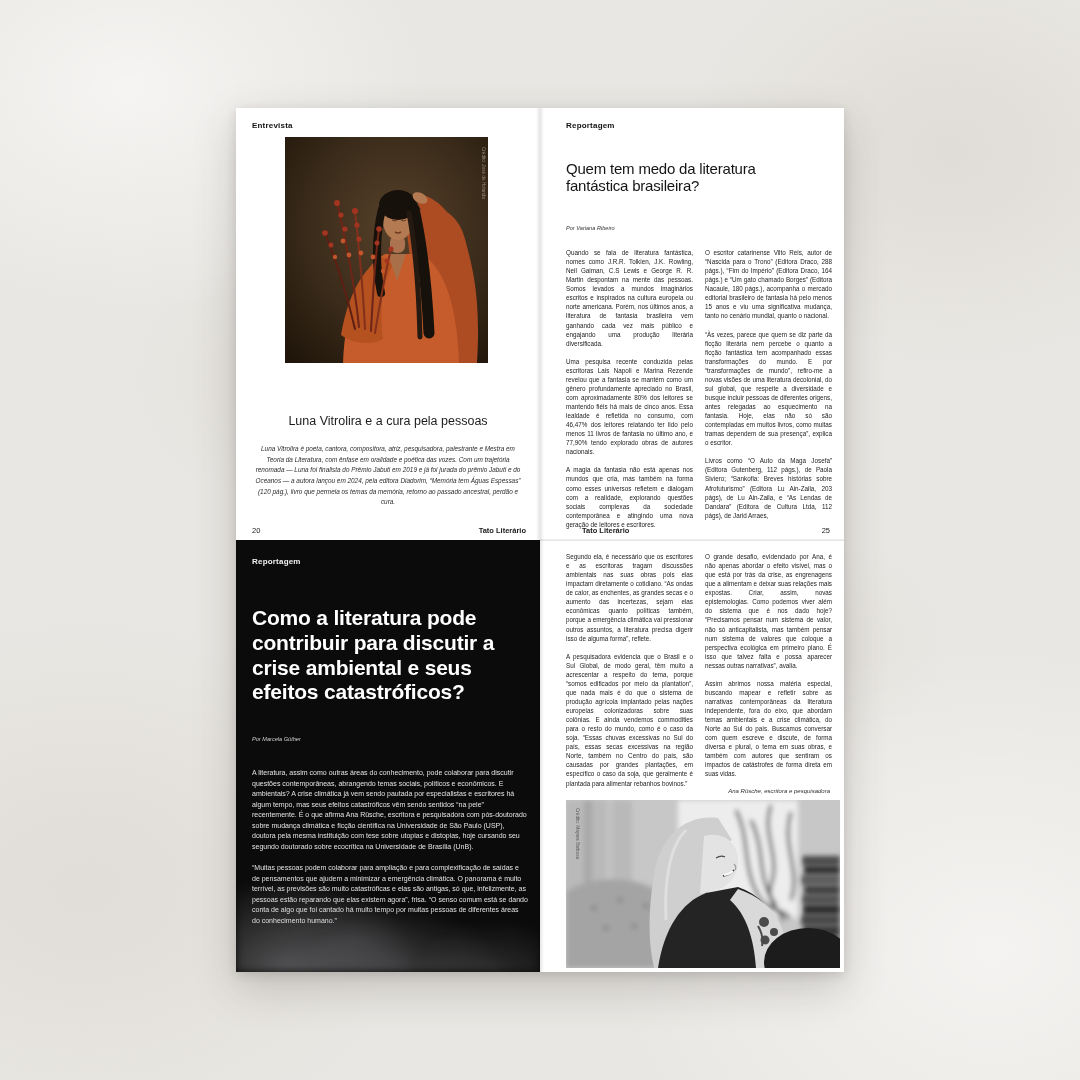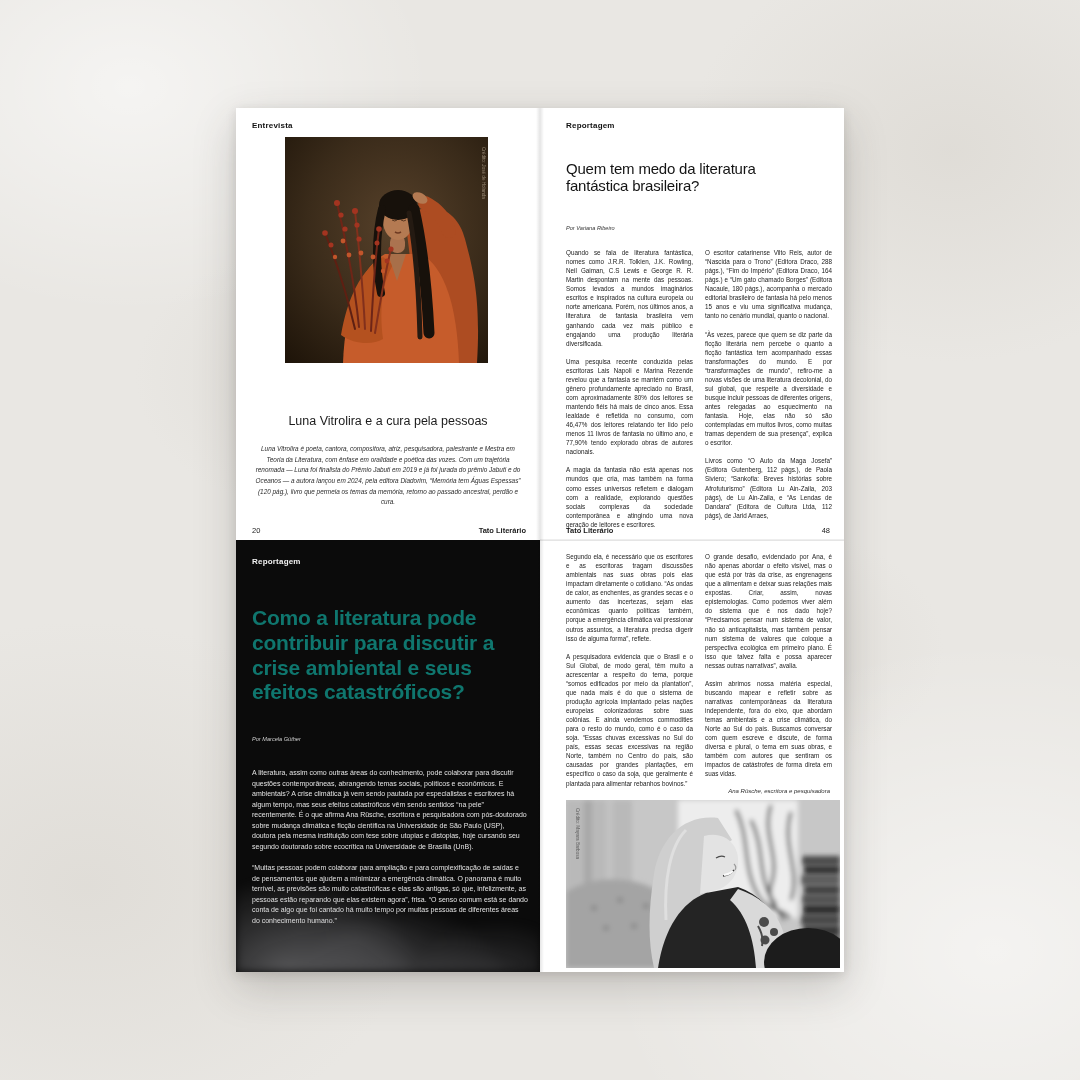--- a/index.html
+++ b/index.html
@@ -59,21 +59,21 @@
   .tl-subtitle {
     position:absolute; left:12px; top:306px; width:280px;
     text-align:center; font-size:12.5px; color:#1c1c1c;
   }
   .tl-bio {
     position:absolute; left:17px; top:336px; width:270px;
     text-align:center; font-style:italic; font-size:6.4px; line-height:1.66; color:#2b2b2b;
   }
   .footer { position:absolute; left:0; width:100%; bottom:14px; font-size:7.5px; color:#1a1a1a; }
   .footer .pnum { position:absolute; }
-  .footer .brand { position:absolute; font-weight:bold; }
+  .footer .brand { position:absolute; font-weight:bold;margin-left:16px; }
   .tl .footer .pnum { left:16px; }
   .tl .footer .brand { right:14px; }
   .tr .footer .brand { left:26px; }
   .tr .footer .pnum { right:14px; }
 
   .tr-title {
     position:absolute; left:26px; top:52px; width:250px;
     font-weight:normal; font-size:15px; line-height:1.16; color:#141414; letter-spacing:-.2px;
   }
   .byline { font-style:italic; font-size:5.6px; color:#333; }
@@ -83,21 +83,21 @@
   .tr .cols { left:26px; top:140px; width:266px; height:262px; }
   .br .cols { left:26px; top:12px; width:266px; height:244px; }
   .col { width:127px; }
   .col p {
     font-size:6.3px; line-height:1.44; text-align:justify; color:#222;
     margin-bottom:9px;
   }
 
   .bl-title {
     position:absolute; left:16px; top:66px; width:248px;
-    font-weight:bold; font-size:21px; line-height:1.18; color:#0f766e; letter-spacing:-.2px;
+    font-weight:bold; font-size:21px; line-height:1.18; color:#ffffff; letter-spacing:-.2px;
   }
   .bl-byline { position:absolute; left:16px; top:196px; color:#cfcfcf; }
   .bl-body { position:absolute; left:16px; top:228px; width:276px; }
   .bl-body p { font-size:7px; line-height:1.5; color:#e3e3e3; margin-bottom:11px; text-align:left; }
   .smoke {
     position:absolute; left:0; right:0; bottom:0; height:150px; pointer-events:none;
     background:
       radial-gradient(60% 95% at 18% 102%, rgba(195,195,200,.42), rgba(195,195,200,0) 70%),
       radial-gradient(52% 75% at 55% 106%, rgba(160,160,165,.36), rgba(160,160,165,0) 66%),
       radial-gradient(46% 62% at 86% 102%, rgba(125,125,130,.30), rgba(125,125,130,0) 60%),
@@ -209,21 +209,21 @@
       </div>
       <div class="col">
         <p>O escritor catarinense Vilto Reis, autor de “Nascida para o Trono” (Editora Draco, 288 págs.), “Fim do Império” (Editora Draco, 164 págs.) e “Um gato chamado Borges” (Editora Nacaule, 180 págs.), acompanha o mercado editorial brasileiro de fantasia há pelo menos 15 anos e viu uma significativa mudança, tanto no cenário mundial, quanto o nacional.</p>
         <p>“Às vezes, parece que quem se diz parte da ficção literária nem percebe o quanto a ficção fantástica tem acompanhado essas transformações do mundo. E por “transformações de mundo”, refiro-me a novas visões de uma literatura decolonial, do sul global, que respeite a diversidade e busque incluir pessoas de diferentes origens, antes relegadas ao esquecimento na fantasia. Hoje, elas não só são contempladas em muitos livros, como muitas tramas dependem de sua presença”, explica o escritor.</p>
         <p>Livros como “O Auto da Maga Josefa” (Editora Gutenberg, 112 págs.), de Paola Siviero; “Sankofia: Breves histórias sobre Afrofuturismo” (Editora Lu Ain-Zaila, 203 págs), de Lu Ain-Zaila, e “As Lendas de Dandara” (Editora de Cultura Ltda, 112 págs), de Jarid Arraes,</p>
       </div>
     </div>
 
     <div class="footer">
       <span class="brand">Tato Literário</span>
-      <span class="pnum">48</span>
+      <span class="pnum">25</span>
     </div>
   </div>
 
   <div class="page bl">
     <div class="section-label">Reportagem</div>
     <div class="bl-title">Como a literatura pode contribuir para discutir a crise ambiental e seus efeitos catastróficos?</div>
     <div class="byline bl-byline">Por Marcela Güther</div>
     <div class="bl-body">
       <p>A literatura, assim como outras áreas do conhecimento, pode colaborar para discutir questões contemporâneas, abrangendo temas sociais, políticos e econômicos. E ambientais? A crise climática já vem sendo pautada por especialistas e escritores há algum tempo, mas seus efeitos catastróficos vêm sendo sentidos “na pele” recentemente. É o que afirma Ana Rüsche, escritora e pesquisadora com pós-doutorado sobre mudança climática e ficção científica na Universidade de São Paulo (USP), doutora pela mesma instituição com tese sobre utopias e distopias, hoje cursando seu segundo doutorado sobre ecocrítica na Universidade de Brasília (UnB).</p>
       <p>“Muitas pessoas podem colaborar para ampliação e para complexificação de saídas e de pensamentos que ajudem a minimizar a emergência climática. O panorama é muito terrível, as previsões são muito catastróficas e elas são antigas, só que, infelizmente, as pessoas estão reparando que elas existem agora”, frisa. “O senso comum está se dando conta de algo que foi cantado há muito tempo por muitas pessoas de diferentes áreas do conhecimento humano.”</p>

